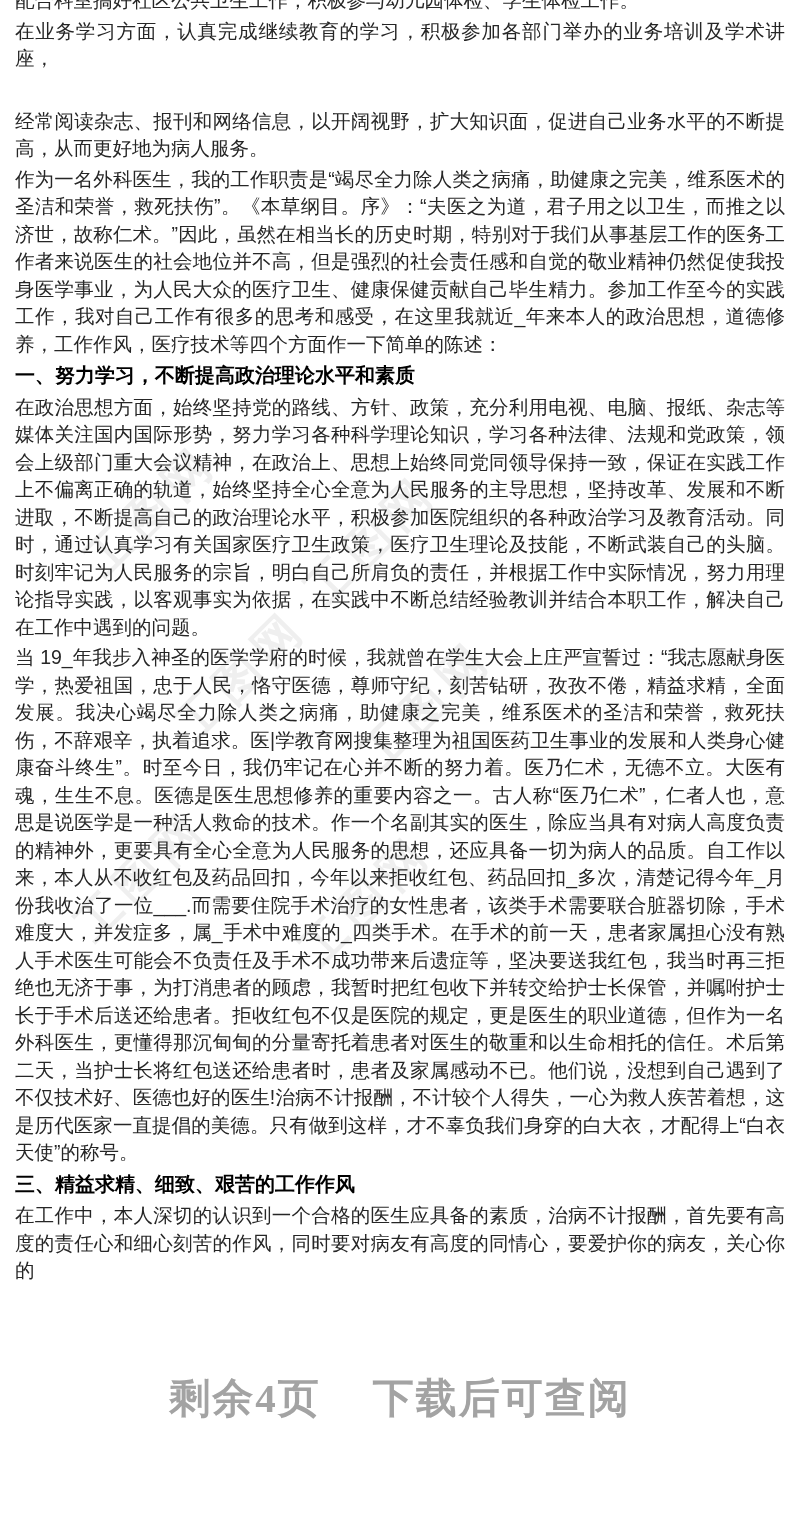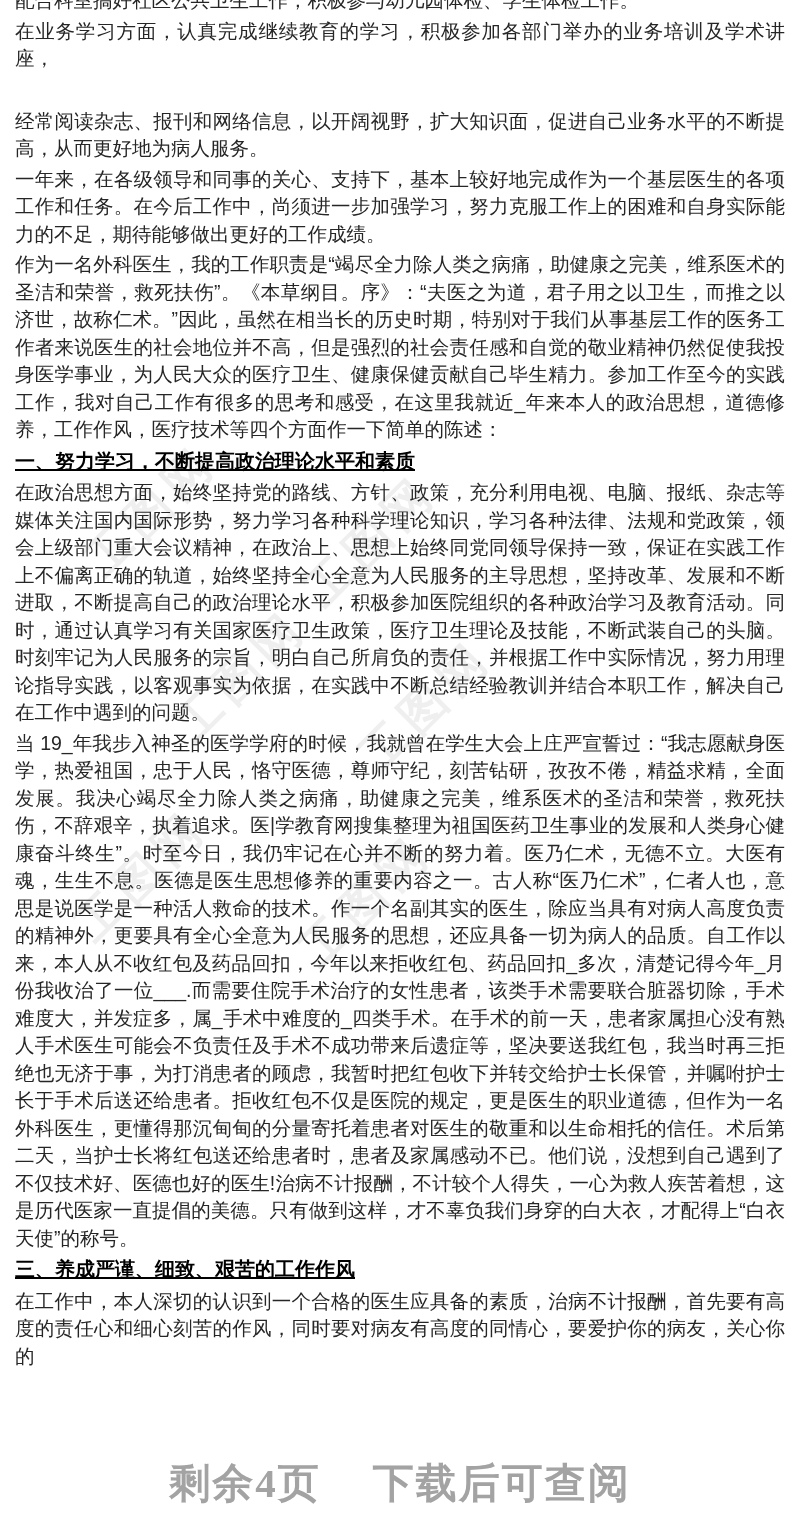--- a/index.html
+++ b/index.html
@@ -35,21 +35,20 @@
   .doc p.gap-after {
     margin-bottom: 35px;
   }
   .doc .sec-heading {
     font-size: 20px;
     line-height: 27.5px;
     margin: 4px 0;
     font-weight: bold;
     color: #000000;
     text-align: left;
-    text-decoration: underline;
   }
   .wm {
     position: absolute;
     transform: rotate(-45deg);
     font-size: 46px;
     letter-spacing: 8px;
     font-weight: bold;
     color: rgba(100, 100, 100, 0.10);
     white-space: nowrap;
     pointer-events: none;
@@ -80,26 +79,25 @@
   <span class="wm" style="left: 290px; top: 510px;">工图网</span>
   <span class="wm" style="left: 160px; top: 645px;">工图网</span>
   <span class="wm" style="left: 345px; top: 675px;">工图网</span>
   <span class="wm" style="left: 60px;  top: 845px;">工图网</span>
   <span class="wm" style="left: 285px; top: 870px;">工图网</span>
 
   <div class="doc">
     <p>配合科室搞好社区公共卫生工作，积极参与幼儿园体检、学生体检工作。</p>
     <p class="gap-after">在业务学习方面，认真完成继续教育的学习，积极参加各部门举办的业务培训及学术讲座，</p>
     <p>经常阅读杂志、报刊和网络信息，以开阔视野，扩大知识面，促进自己业务水平的不断提高，从而更好地为病人服务。</p>
-    <p>一年来，在各级领导和同事的关心、支持下，基本上较好地完成作为一个基层医生的各项工作和任务。在今后工作中，尚须进一步加强学习，努力克服工作上的困难和自身实际能力的不足，期待能够做出更好的工作成绩。</p>
     <p>作为一名外科医生，我的工作职责是“竭尽全力除人类之病痛，助健康之完美，维系医术的圣洁和荣誉，救死扶伤”。《本草纲目。序》：“夫医之为道，君子用之以卫生，而推之以济世，故称仁术。”因此，虽然在相当长的历史时期，特别对于我们从事基层工作的医务工作者来说医生的社会地位并不高，但是强烈的社会责任感和自觉的敬业精神仍然促使我投身医学事业，为人民大众的医疗卫生、健康保健贡献自己毕生精力。参加工作至今的实践工作，我对自己工作有很多的思考和感受，在这里我就近_年来本人的政治思想，道德修养，工作作风，医疗技术等四个方面作一下简单的陈述：</p>
     <div class="sec-heading">一、努力学习，不断提高政治理论水平和素质</div>
     <p>在政治思想方面，始终坚持党的路线、方针、政策，充分利用电视、电脑、报纸、杂志等媒体关注国内国际形势，努力学习各种科学理论知识，学习各种法律、法规和党政策，领会上级部门重大会议精神，在政治上、思想上始终同党同领导保持一致，保证在实践工作上不偏离正确的轨道，始终坚持全心全意为人民服务的主导思想，坚持改革、发展和不断进取，不断提高自己的政治理论水平，积极参加医院组织的各种政治学习及教育活动。同时，通过认真学习有关国家医疗卫生政策，医疗卫生理论及技能，不断武装自己的头脑。时刻牢记为人民服务的宗旨，明白自己所肩负的责任，并根据工作中实际情况，努力用理论指导实践，以客观事实为依据，在实践中不断总结经验教训并结合本职工作，解决自己在工作中遇到的问题。</p>
     <p>当 19_年我步入神圣的医学学府的时候，我就曾在学生大会上庄严宣誓过：“我志愿献身医学，热爱祖国，忠于人民，恪守医德，尊师守纪，刻苦钻研，孜孜不倦，精益求精，全面发展。我决心竭尽全力除人类之病痛，助健康之完美，维系医术的圣洁和荣誉，救死扶伤，不辞艰辛，执着追求。医|学教育网搜集整理为祖国医药卫生事业的发展和人类身心健康奋斗终生”。时至今日，我仍牢记在心并不断的努力着。医乃仁术，无德不立。大医有魂，生生不息。医德是医生思想修养的重要内容之一。古人称“医乃仁术”，仁者人也，意思是说医学是一种活人救命的技术。作一个名副其实的医生，除应当具有对病人高度负责的精神外，更要具有全心全意为人民服务的思想，还应具备一切为病人的品质。自工作以来，本人从不收红包及药品回扣，今年以来拒收红包、药品回扣_多次，清楚记得今年_月份我收治了一位___.而需要住院手术治疗的女性患者，该类手术需要联合脏器切除，手术难度大，并发症多，属_手术中难度的_四类手术。在手术的前一天，患者家属担心没有熟人手术医生可能会不负责任及手术不成功带来后遗症等，坚决要送我红包，我当时再三拒绝也无济于事，为打消患者的顾虑，我暂时把红包收下并转交给护士长保管，并嘱咐护士长于手术后送还给患者。拒收红包不仅是医院的规定，更是医生的职业道德，但作为一名外科医生，更懂得那沉甸甸的分量寄托着患者对医生的敬重和以生命相托的信任。术后第二天，当护士长将红包送还给患者时，患者及家属感动不已。他们说，没想到自己遇到了不仅技术好、医德也好的医生!治病不计报酬，不计较个人得失，一心为救人疾苦着想，这是历代医家一直提倡的美德。只有做到这样，才不辜负我们身穿的白大衣，才配得上“白衣天使”的称号。</p>
-    <div class="sec-heading">三、养成严谨、细致、艰苦的工作作风</div>
+    <div class="sec-heading">三、精益求精、细致、艰苦的工作作风</div>
     <p>在工作中，本人深切的认识到一个合格的医生应具备的素质，治病不计报酬，首先要有高度的责任心和细心刻苦的作风，同时要对病友有高度的同情心，要爱护你的病友，关心你的</p>
   </div>
 
   <div class="footer">
     <span>剩余4页</span><span class="hint">下载后可查阅</span>
   </div>
 
 </div>
 
 </body></html>

